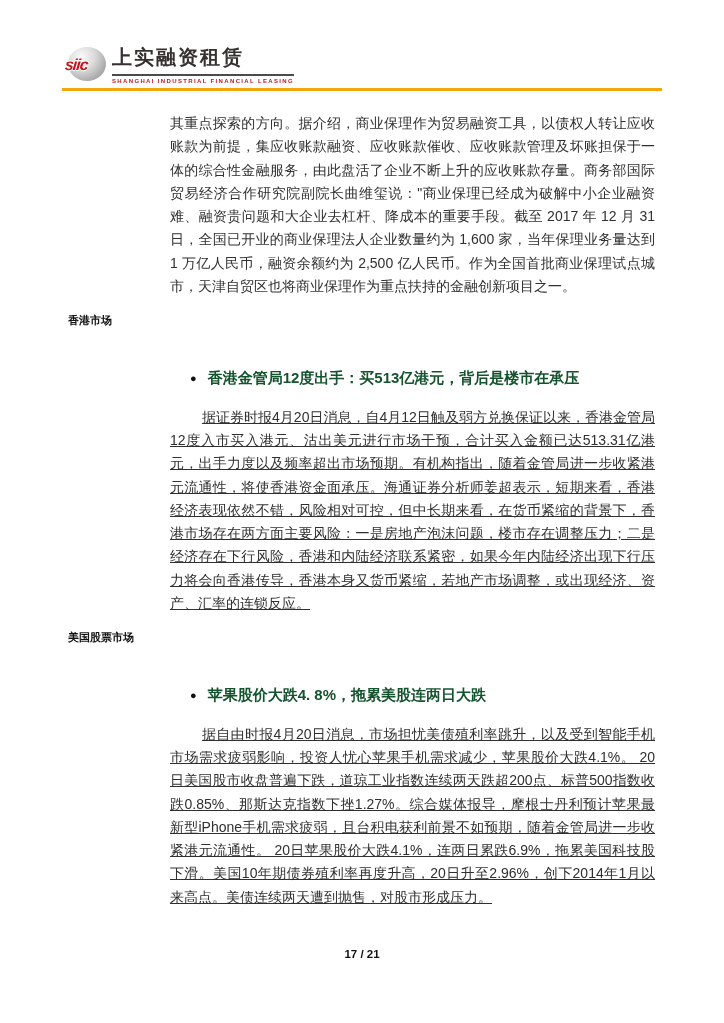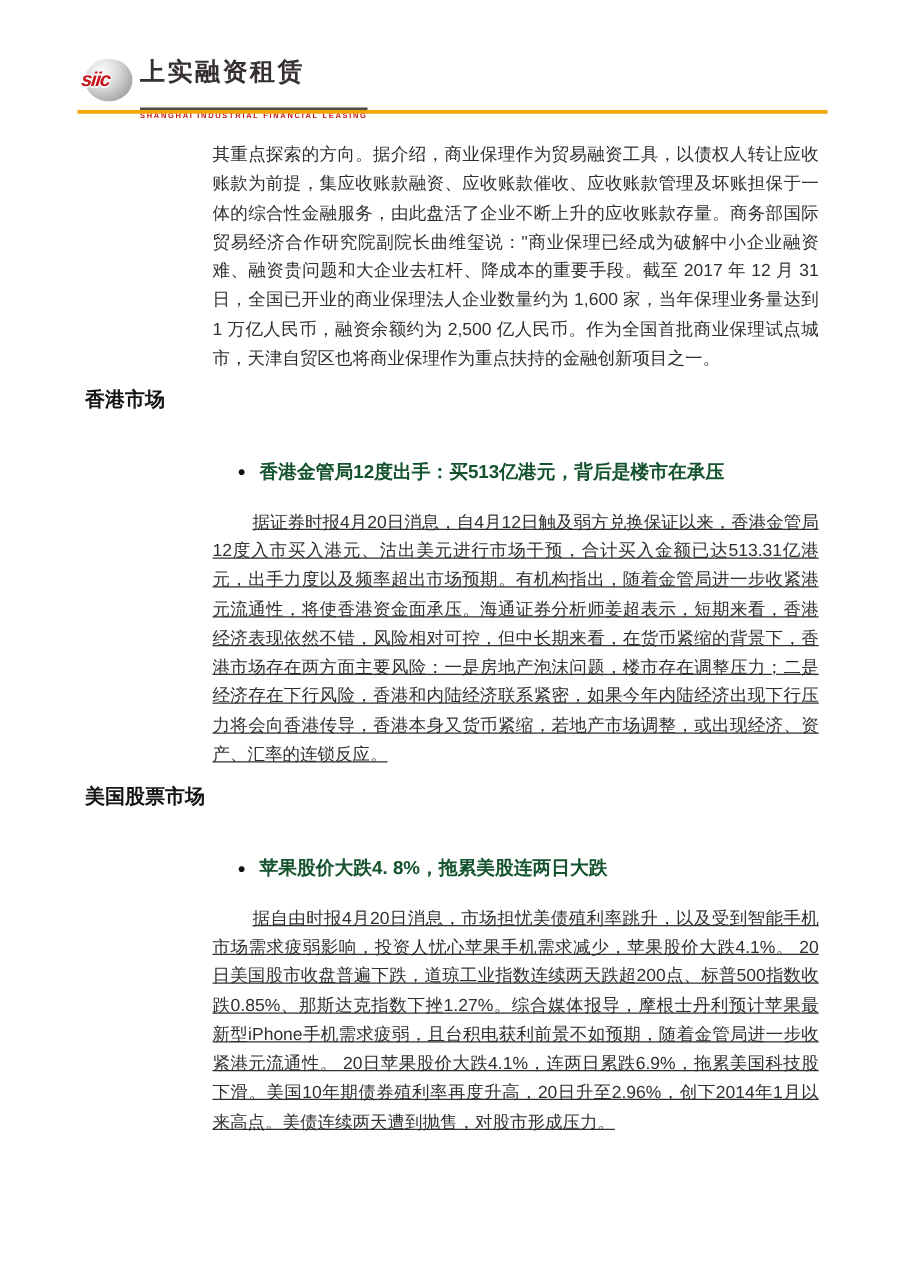--- a/index.html
+++ b/index.html
@@ -27,21 +27,21 @@
     font-style:italic; font-weight:bold;
     font-size:16px; letter-spacing:-1px;
     color:#c4161c;
     text-shadow:-1px 0 0 #ffffff, 1px 0 0 #ffffff, 0 1px 0 #ffffff, 0 -1px 0 #ffffff;
     transform:skewX(-6deg);
   }
   .logo-names { margin-left:6px; }
   .logo-cn {
     font-size:20px; font-weight:bold; letter-spacing:2px;
     color:#363030;
-    padding-bottom:15px;
+    padding-bottom:3px;
     border-bottom:2px solid #4b4b4b;
     white-space:nowrap;
   }
   .logo-en {
     margin-top:2px;
     font-size:6px; font-weight:bold; letter-spacing:1.35px;
     color:#c4161c; white-space:nowrap;
   }
 
   
@@ -55,21 +55,21 @@
   .content {
     position:absolute; top:100px; left:158px;
     width:509px;
     font-size:14px; line-height:23.3px;
     text-align:justify;
   }
   .para { margin:12px; }
   .para.indent { text-indent:32px; margin-top:14px;text-decoration:underline; }
   .section-heading {
     margin:7px 0 0 -90px;
-    font-size:16px; font-weight:bold; line-height:21px;
+    font-size:11px; font-weight:bold; line-height:21px;
     color:#141414; text-align:left;
   }
   .section-heading.second { margin-top:8px; }
   .bullet-row {
     display:flex; align-items:baseline;
     margin-top:36px; margin-left:32px;
     text-align:left;
   }
   .bullet-dot { font-size:11px; color:#111111; flex:0 0 auto; margin-right:11px; position:relative; top:-1px; }
   .bullet-title { font-size:15px; font-weight:bold; line-height:22px; color:#14532d; }
@@ -115,14 +115,17 @@
 
     <div class="bullet-row">
       <span class="bullet-dot">●</span>
       <span class="bullet-title">苹果股价大跌4. 8%，拖累美股连两日大跌</span>
     </div>
 
     <p class="para indent">据自由时报4月20日消息，市场担忧美债殖利率跳升，以及受到智能手机市场需求疲弱影响，投资人忧心苹果手机需求减少，苹果股价大跌4.1%。 20日美国股市收盘普遍下跌，道琼工业指数连续两天跌超200点、标普500指数收跌0.85%、那斯达克指数下挫1.27%。综合媒体报导，摩根士丹利预计苹果最新型iPhone手机需求疲弱，且台积电获利前景不如预期，随着金管局进一步收紧港元流通性。 20日苹果股价大跌4.1%，连两日累跌6.9%，拖累美国科技股下滑。美国10年期债券殖利率再度升高，20日升至2.96%，创下2014年1月以来高点。美债连续两天遭到抛售，对股市形成压力。</p>
 
   </div>
 
+  <div class="footer">
+    <span>17 / 21</span>
+  </div>
 
 </div>
 
 </body></html>

